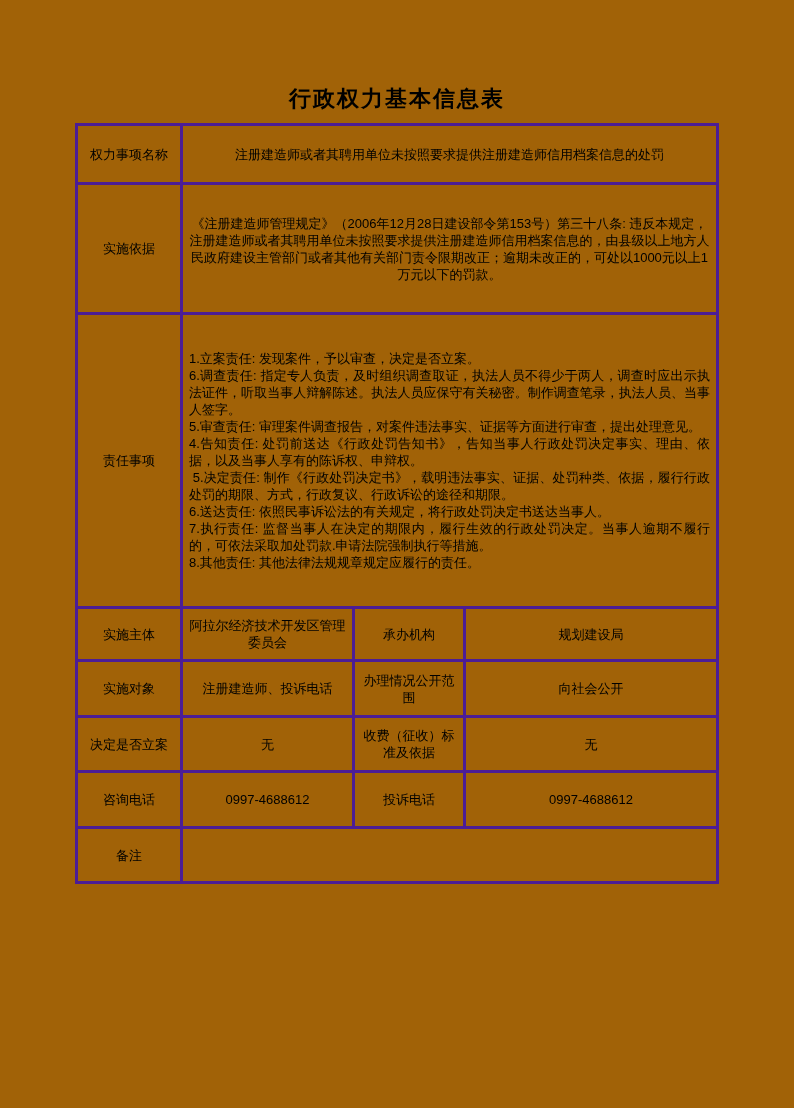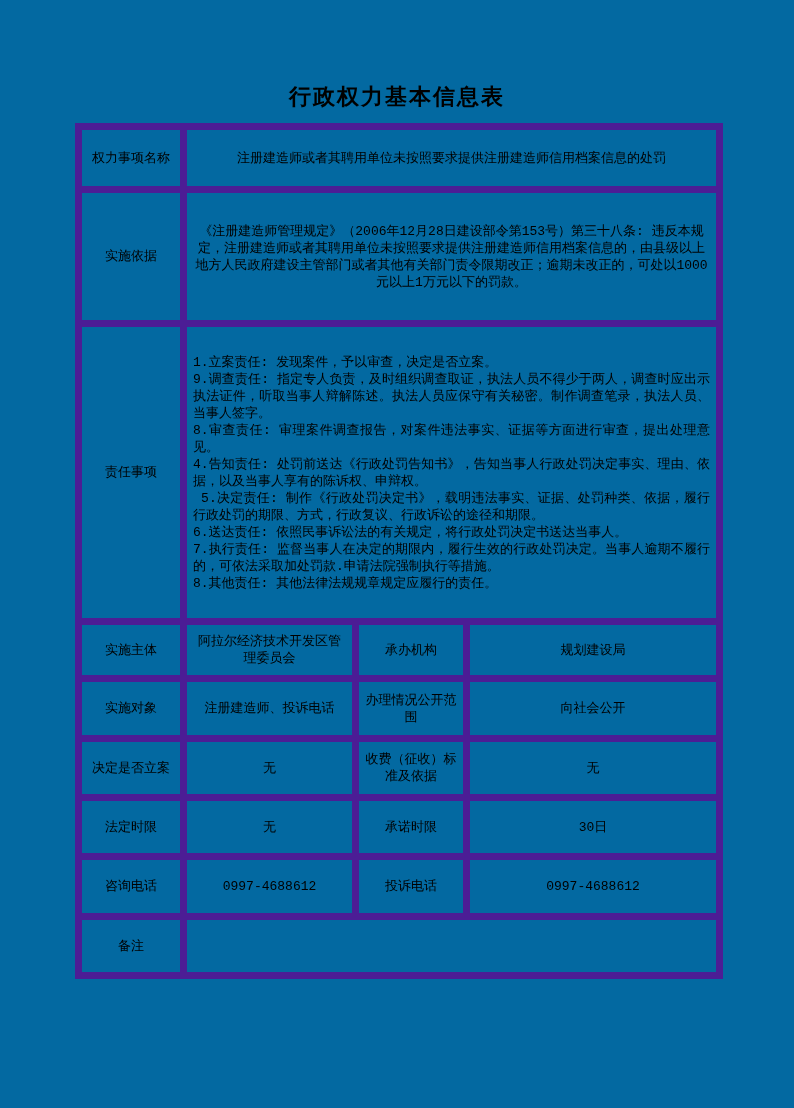--- a/index.html
+++ b/index.html
@@ -1,31 +1,31 @@
 <!DOCTYPE html>
 <html><head>
 <meta charset="utf-8">
 <style>
   html,body{margin:0;padding:0;background:#ffffff;}
   .page{
-    width:794px;height:1108px;background:#0369a1;position:relative;
-    font-family:Liberation Mono, monospace;color:#000;
+    width:794px;height:1108px;background:#a16207;position:relative;
+    font-family:Liberation Sans, sans-serif;color:#000;
     overflow:hidden;
   }
   .doc-title{
     margin:0;padding-top:86px;text-align:center;
     font-size:22px;font-weight:bold;letter-spacing:2px;line-height:26px;
   }
   table.info-table{
     margin:11px 0 0 75px;width:641px;
     border-collapse:collapse;table-layout:fixed;
     font-size:13px;
   }
   table.info-table td{
-    border:7px solid #4c1d95;
+    border:3px solid #4c1d95;
     padding:2px 6px;
     vertical-align:middle;
     text-align:center;
     line-height:17px;
     word-break:break-all;
     overflow:hidden;
   }
   .c1{width:105px}.c2{width:172px}.c3{width:111px}.c4{width:253px}
   .r1 td{height:52px}
   .r2 td{height:52px}
@@ -69,22 +69,22 @@
 
     <tr class="r3">
       <td>实施依据</td>
       <td colspan="3" class="cell-basis">《注册建造师管理规定》（2006年12月28日建设部令第153号）第三十八条: 违反本规定，注册建造师或者其聘用单位未按照要求提供注册建造师信用档案信息的，由县级以上地方人民政府建设主管部门或者其他有关部门责令限期改正；逾期未改正的，可处以1000元以上1万元以下的罚款。</td>
     </tr>
 
     <tr class="r4">
       <td>责任事项</td>
       <td colspan="3" class="cell-duty">
         <div class="duty-item">1.立案责任: 发现案件，予以审查，决定是否立案。</div>
-        <div class="duty-item">9.调查责任: 指定专人负责，及时组织调查取证，执法人员不得少于两人，调查时应出示执法证件，听取当事人辩解陈述。执法人员应保守有关秘密。制作调查笔录，执法人员、当事人签字。</div>
-        <div class="duty-item">8.审查责任: 审理案件调查报告，对案件违法事实、证据等方面进行审查，提出处理意见。</div>
+        <div class="duty-item">6.调查责任: 指定专人负责，及时组织调查取证，执法人员不得少于两人，调查时应出示执法证件，听取当事人辩解陈述。执法人员应保守有关秘密。制作调查笔录，执法人员、当事人签字。</div>
+        <div class="duty-item">5.审查责任: 审理案件调查报告，对案件违法事实、证据等方面进行审查，提出处理意见。</div>
         <div class="duty-item">4.告知责任: 处罚前送达《行政处罚告知书》，告知当事人行政处罚决定事实、理由、依据，以及当事人享有的陈诉权、申辩权。</div>
         <div class="duty-item"> 5.决定责任: 制作《行政处罚决定书》，载明违法事实、证据、处罚种类、依据，履行行政处罚的期限、方式，行政复议、行政诉讼的途径和期限。</div>
         <div class="duty-item">6.送达责任: 依照民事诉讼法的有关规定，将行政处罚决定书送达当事人。</div>
         <div class="duty-item">7.执行责任: 监督当事人在决定的期限内，履行生效的行政处罚决定。当事人逾期不履行的，可依法采取加处罚款.申请法院强制执行等措施。</div>
         <div class="duty-item">8.其他责任: 其他法律法规规章规定应履行的责任。</div>
       </td>
     </tr>
 
     <tr class="r5">
       <td>实施主体</td>
@@ -100,26 +100,20 @@
       <td>向社会公开</td>
     </tr>
 
     <tr class="r7">
       <td>决定是否立案</td>
       <td>无</td>
       <td>收费（征收）标准及依据</td>
       <td>无</td>
     </tr>
 
-    <tr class="r8">
-      <td>法定时限</td>
-      <td>无</td>
-      <td>承诺时限</td>
-      <td>30日</td>
-    </tr>
 
     <tr class="r9">
       <td>咨询电话</td>
       <td>0997-4688612</td>
       <td>投诉电话</td>
       <td>0997-4688612</td>
     </tr>
 
     <tr class="r10">
       <td>备注</td>

